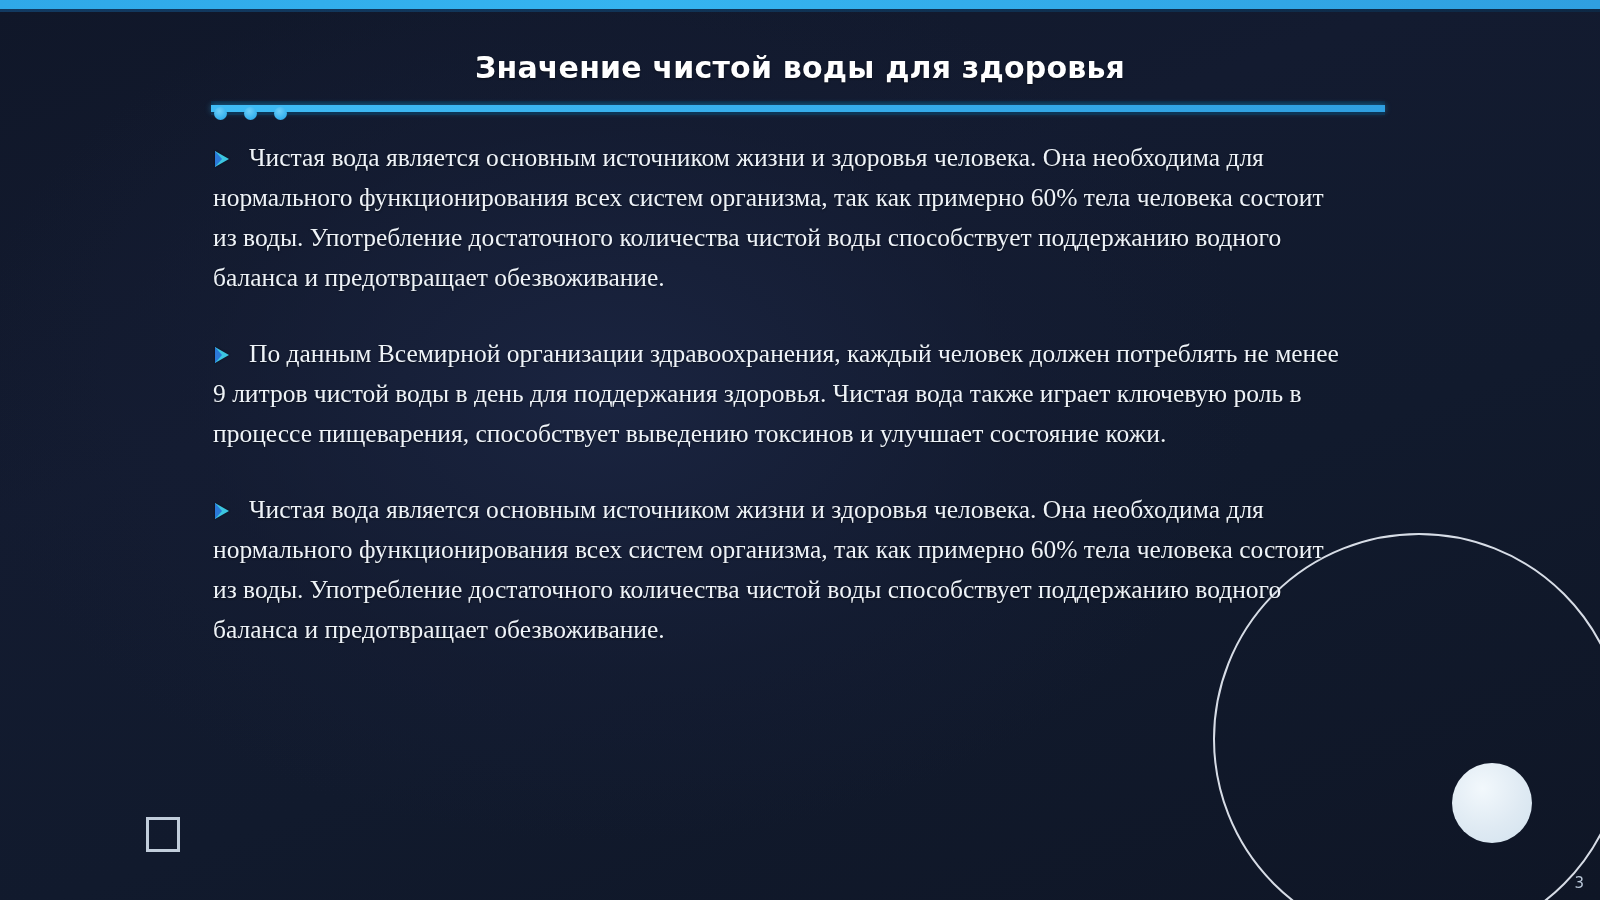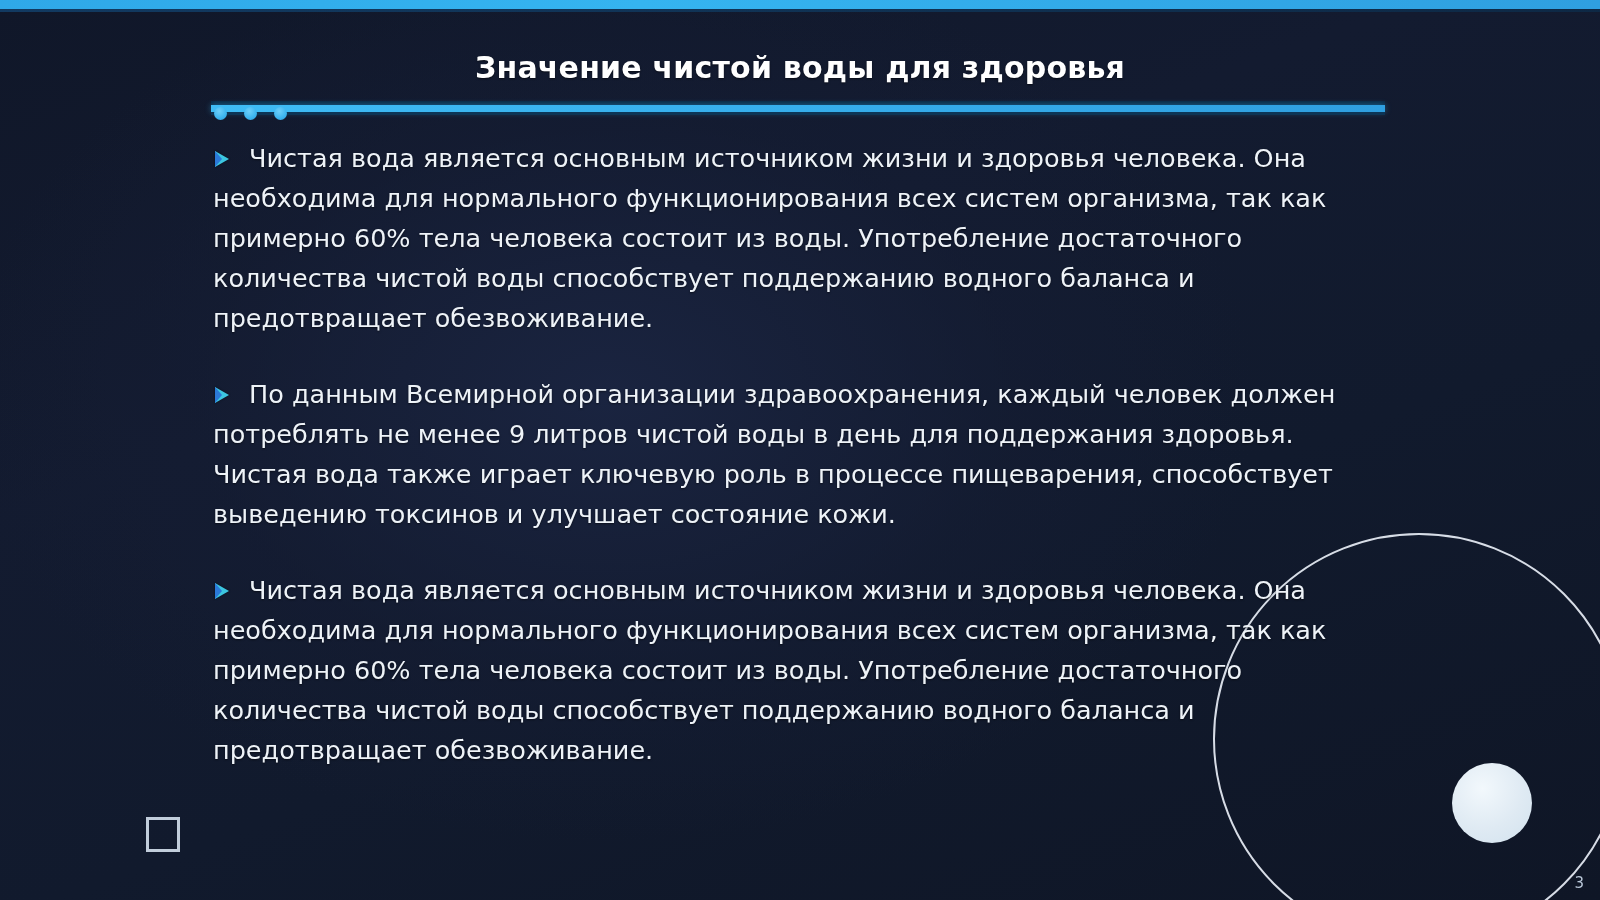--- a/index.html
+++ b/index.html
@@ -140,20 +140,21 @@
     width: 1135px;
   }
   .para {
     position: relative;
     font-size: 25.5px;
     line-height: 40px;
     color: #eef3f8;
     text-shadow: 0 1px 2px rgba(0,0,0,.5);
     margin-bottom: 36px;
     text-indent: 36px;
+    font-family: Liberation Serif, serif;
   }
   .para:last-child { margin-bottom: 0; }
 
   .bullet-tri {
     position: absolute;
     left: 2px;
     top: 13px;
     width: 0;
     height: 0;
     border-top: 8px solid transparent;

